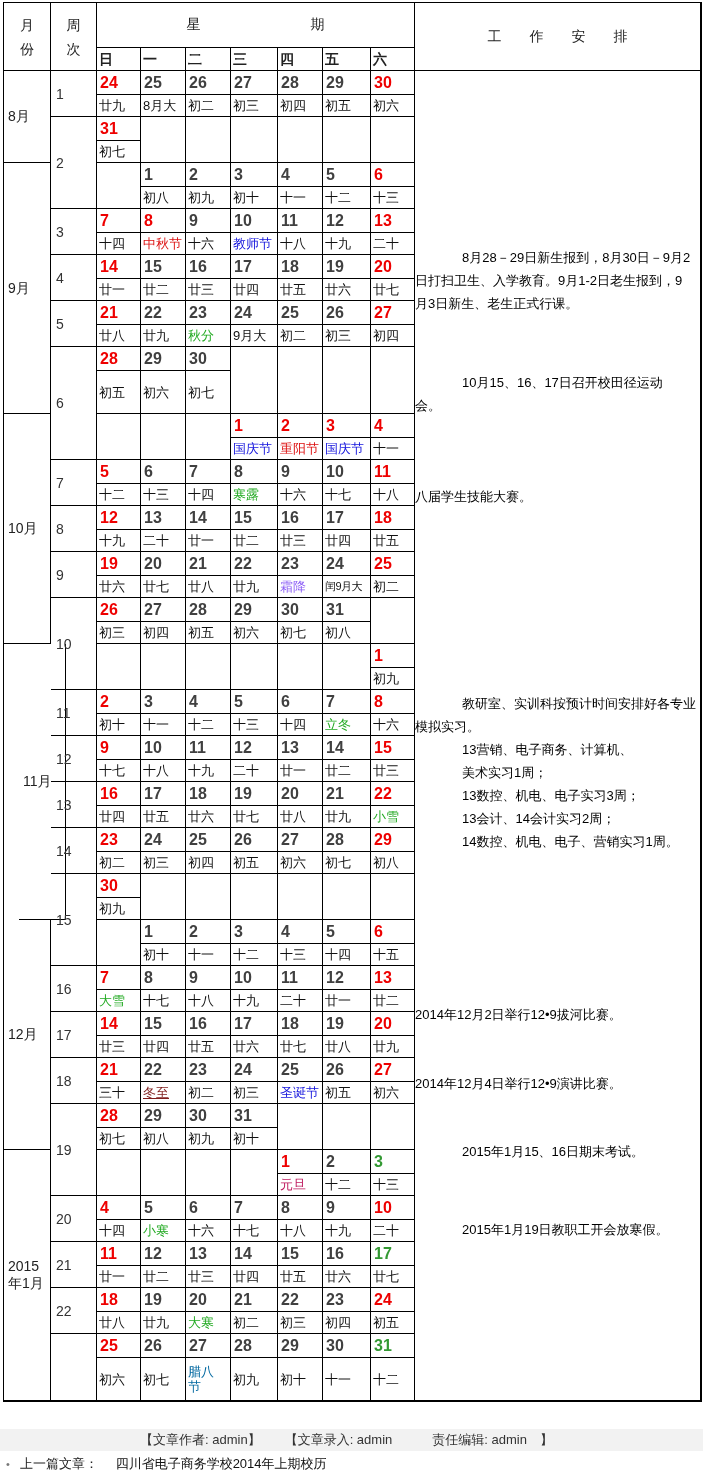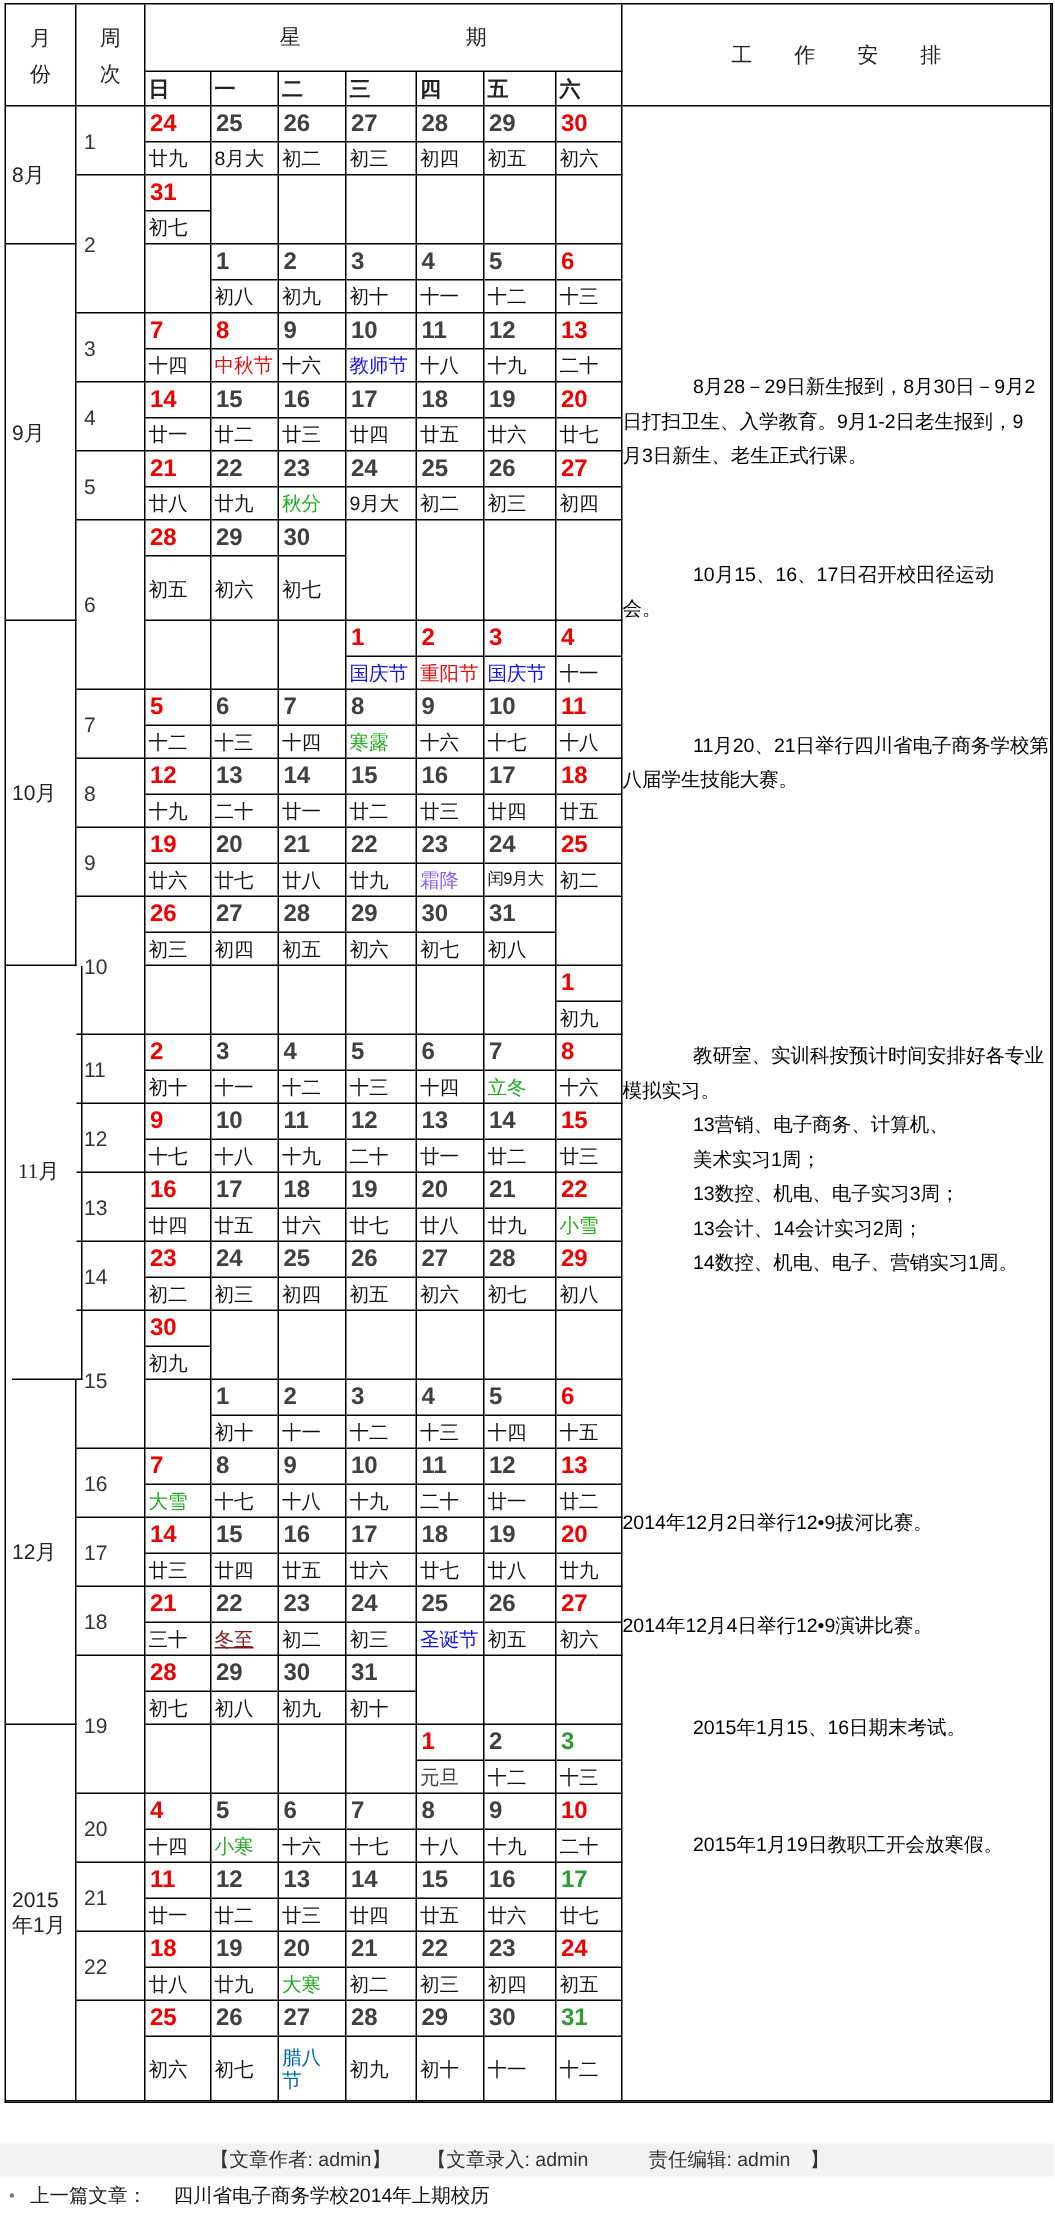--- a/index.html
+++ b/index.html
@@ -69,21 +69,21 @@
     <div id="body">
         <div class="c mcell" style="left: 0px; top: 68px; width: 47px; height: 92px;">
           <div class="mlabel">8月</div>
         </div>
         <div class="c mcell" style="left: 0px; top: 160px; width: 47px; height: 251px;">
           <div class="mlabel">9月</div>
         </div>
         <div class="c mcell" style="left: 0px; top: 411px; width: 47px; height: 230px;">
           <div class="mlabel">10月</div>
         </div>
-        <div class="c mcell" style="left: 4px; top: 641px; width: 47px; height: 276px; font-family: Liberation Serif, serif;">
+        <div class="c mcell" style="left: 15px; top: 641px; width: 47px; height: 276px;">
           <div class="mlabel">11月</div>
         </div>
         <div class="c mcell" style="left: 0px; top: 917px; width: 47px; height: 230px;">
           <div class="mlabel">12月</div>
         </div>
         <div class="c mcell" style="left: 0px; top: 1147px; width: 47px; height: 251px;">
           <div class="mlabel">2015年1月</div>
         </div>
         <div class="c wkcell" style="left: 47px; top: 68px; width: 46px; height: 46px;">
           <div class="wklabel">1</div>
@@ -704,21 +704,21 @@
         </div>
         <div class="c" style="left: 274px; top: 1101px; width: 45px; height: 46px;"></div>
         <div class="c" style="left: 319px; top: 1101px; width: 48px; height: 46px;"></div>
         <div class="c" style="left: 367px; top: 1101px; width: 44px; height: 46px;"></div>
         <div class="c" style="left: 93px; top: 1147px; width: 44px; height: 46px;"></div>
         <div class="c" style="left: 137px; top: 1147px; width: 45px; height: 46px;"></div>
         <div class="c" style="left: 182px; top: 1147px; width: 45px; height: 46px;"></div>
         <div class="c" style="left: 227px; top: 1147px; width: 47px; height: 46px;"></div>
         <div class="c" style="left: 274px; top: 1147px; width: 45px; height: 46px;">
           <div class="num" style="color: rgb(238, 0, 0);">1</div>
-          <div class="lun" style="color: #404040;">元旦</div>
+          <div class="lun" style="color: #be185d;">元旦</div>
         </div>
         <div class="c" style="left: 319px; top: 1147px; width: 48px; height: 46px;">
           <div class="num" style="color: rgb(64, 64, 64);">2</div>
           <div class="lun" style="color: rgb(17, 17, 17);">十二</div>
         </div>
         <div class="c" style="left: 367px; top: 1147px; width: 44px; height: 46px;">
           <div class="num" style="color: rgb(51, 153, 51);">3</div>
           <div class="lun" style="color: rgb(17, 17, 17);">十三</div>
         </div>
         <div class="c" style="left: 93px; top: 1193px; width: 44px; height: 46px;">
@@ -839,21 +839,20 @@
         <div class="note" style="top: 175px;">
           <p class="in">8月28－29日新生报到，8月30日－9月2</p>
           <p>日打扫卫生、入学教育。9月1-2日老生报到，9</p>
           <p>月3日新生、老生正式行课。</p>
         </div>
         <div class="note" style="top: 300px;">
           <p class="in">10月15、16、17日召开校田径运动</p>
           <p>会。</p>
         </div>
         <div class="note" style="top: 414px;">
-          <p class="in">11月20、21日举行四川省电子商务学校第</p>
           <p>八届学生技能大赛。</p>
         </div>
         <div class="note" style="top: 621px;">
           <p class="in">教研室、实训科按预计时间安排好各专业</p>
           <p>模拟实习。</p>
           <p class="in">13营销、电子商务、计算机、</p>
           <p class="in">美术实习1周；</p>
           <p class="in">13数控、机电、电子实习3周；</p>
           <p class="in">13会计、14会计实习2周；</p>
           <p class="in">14数控、机电、电子、营销实习1周。</p>

